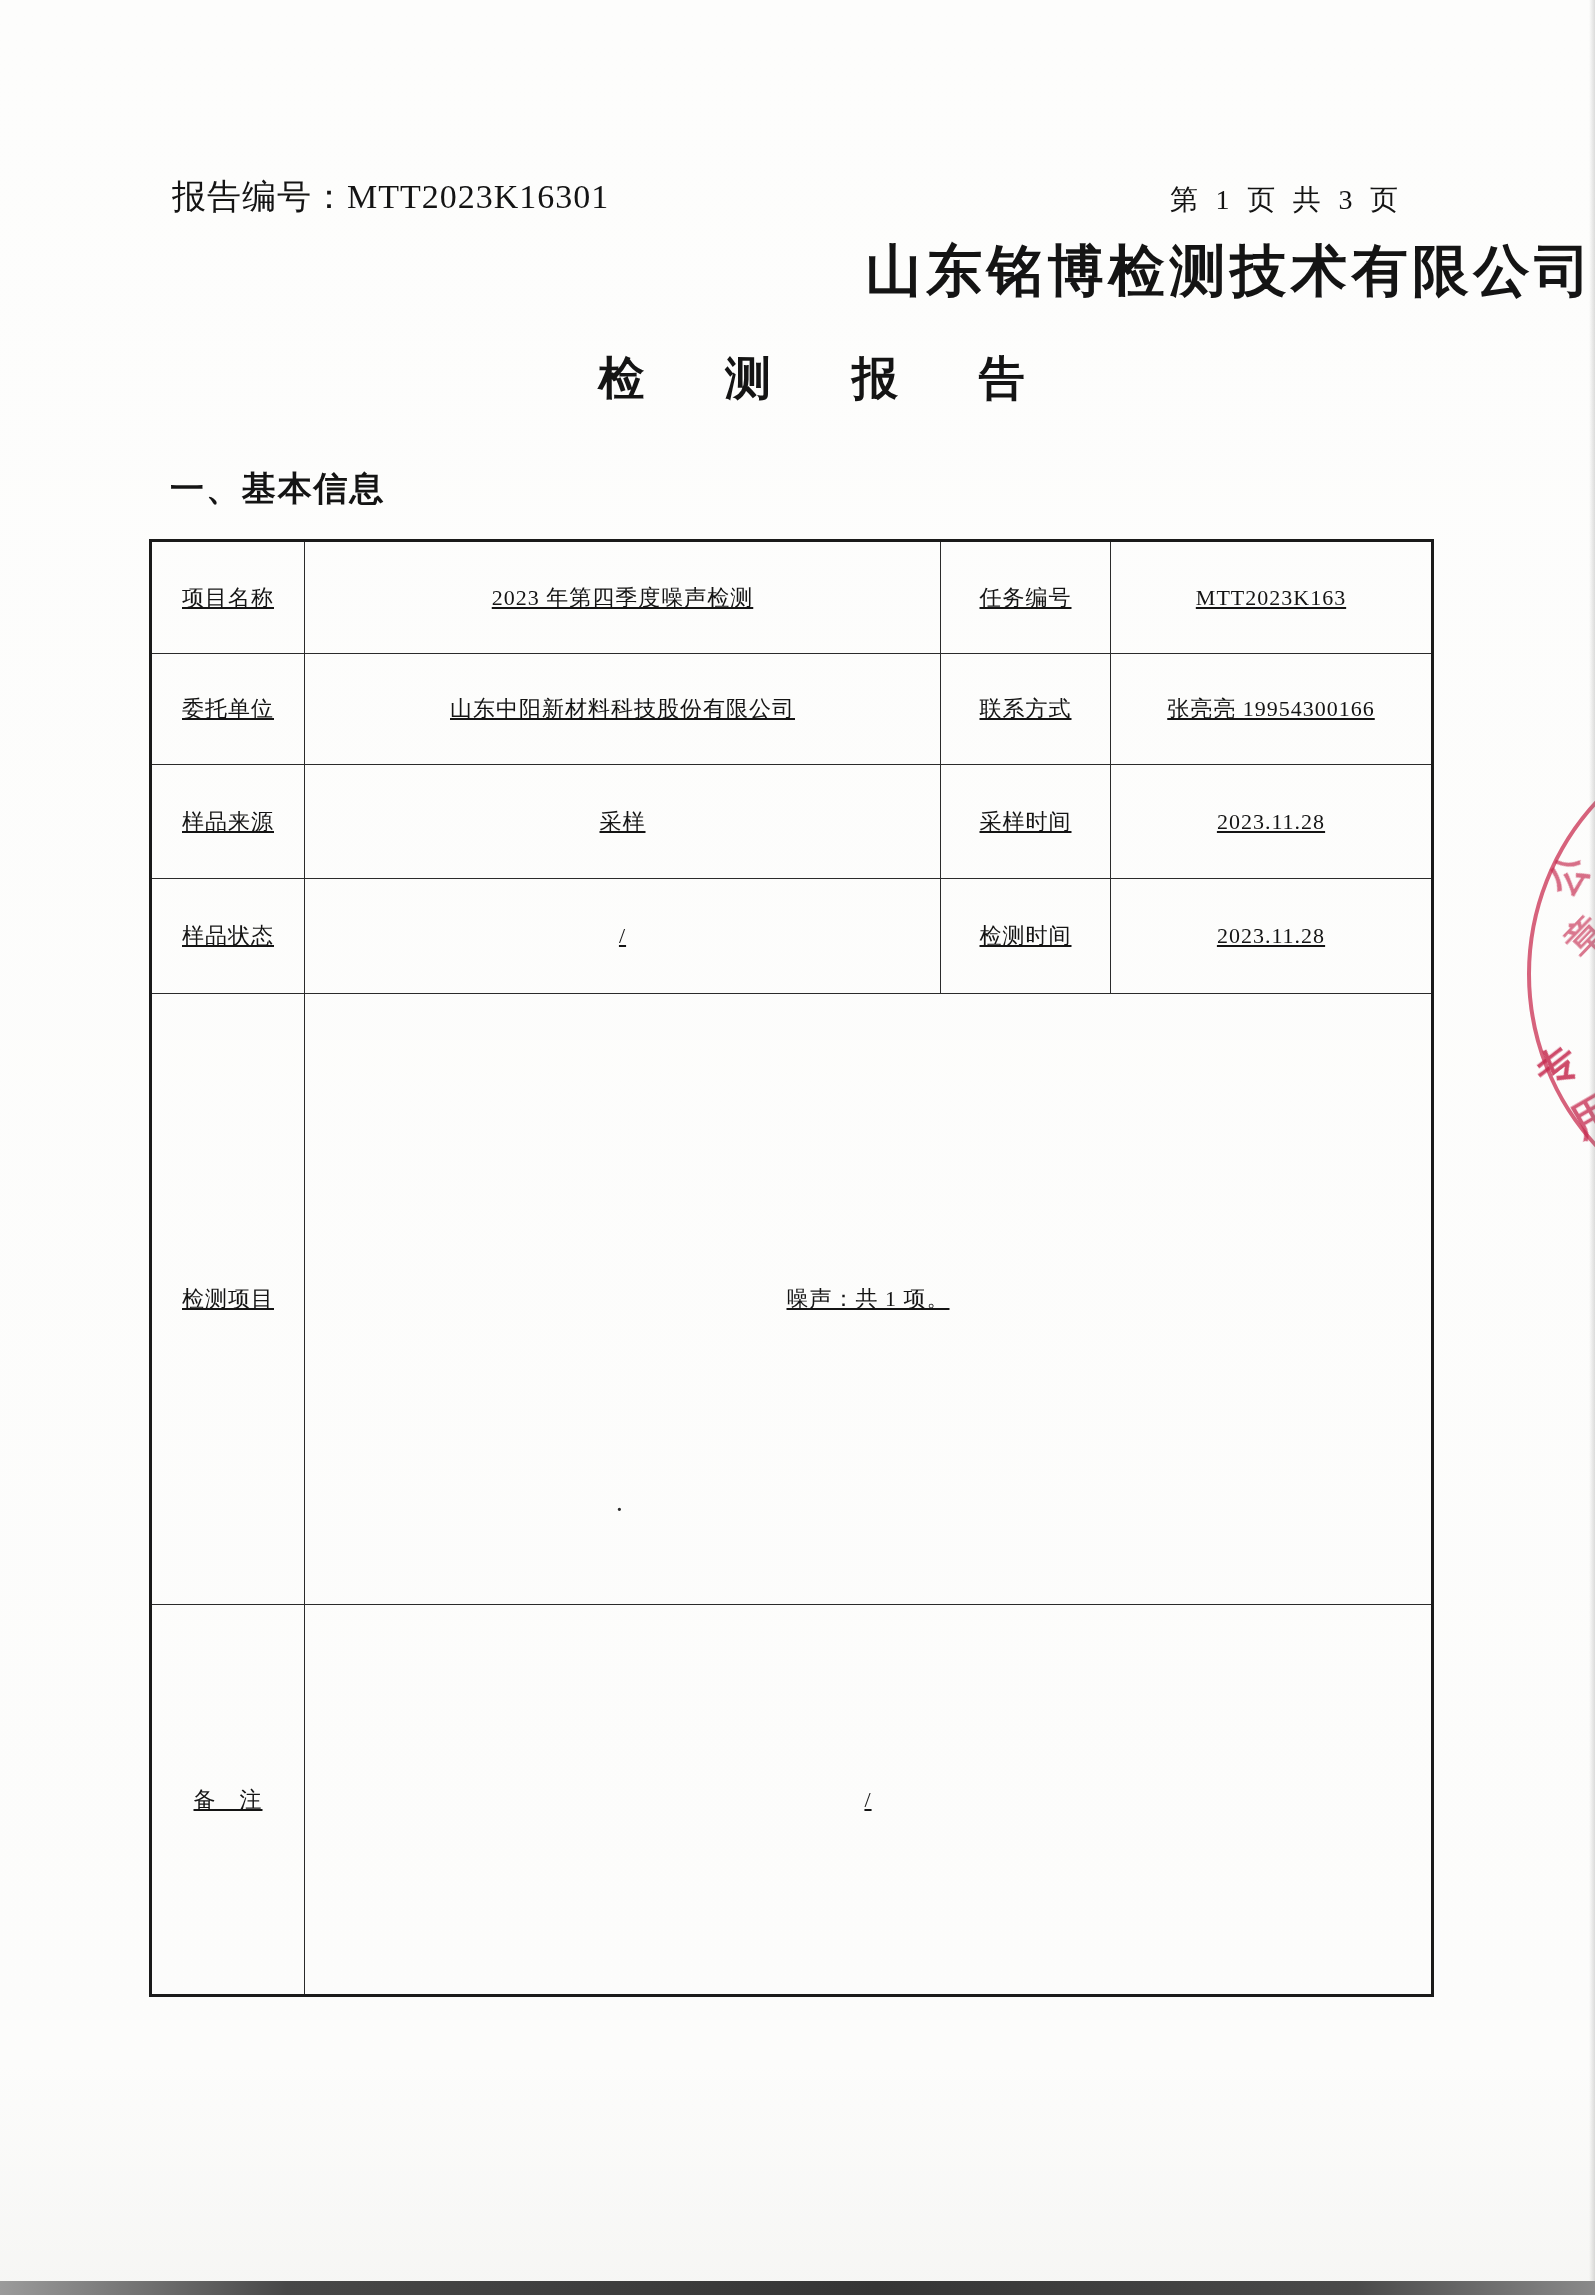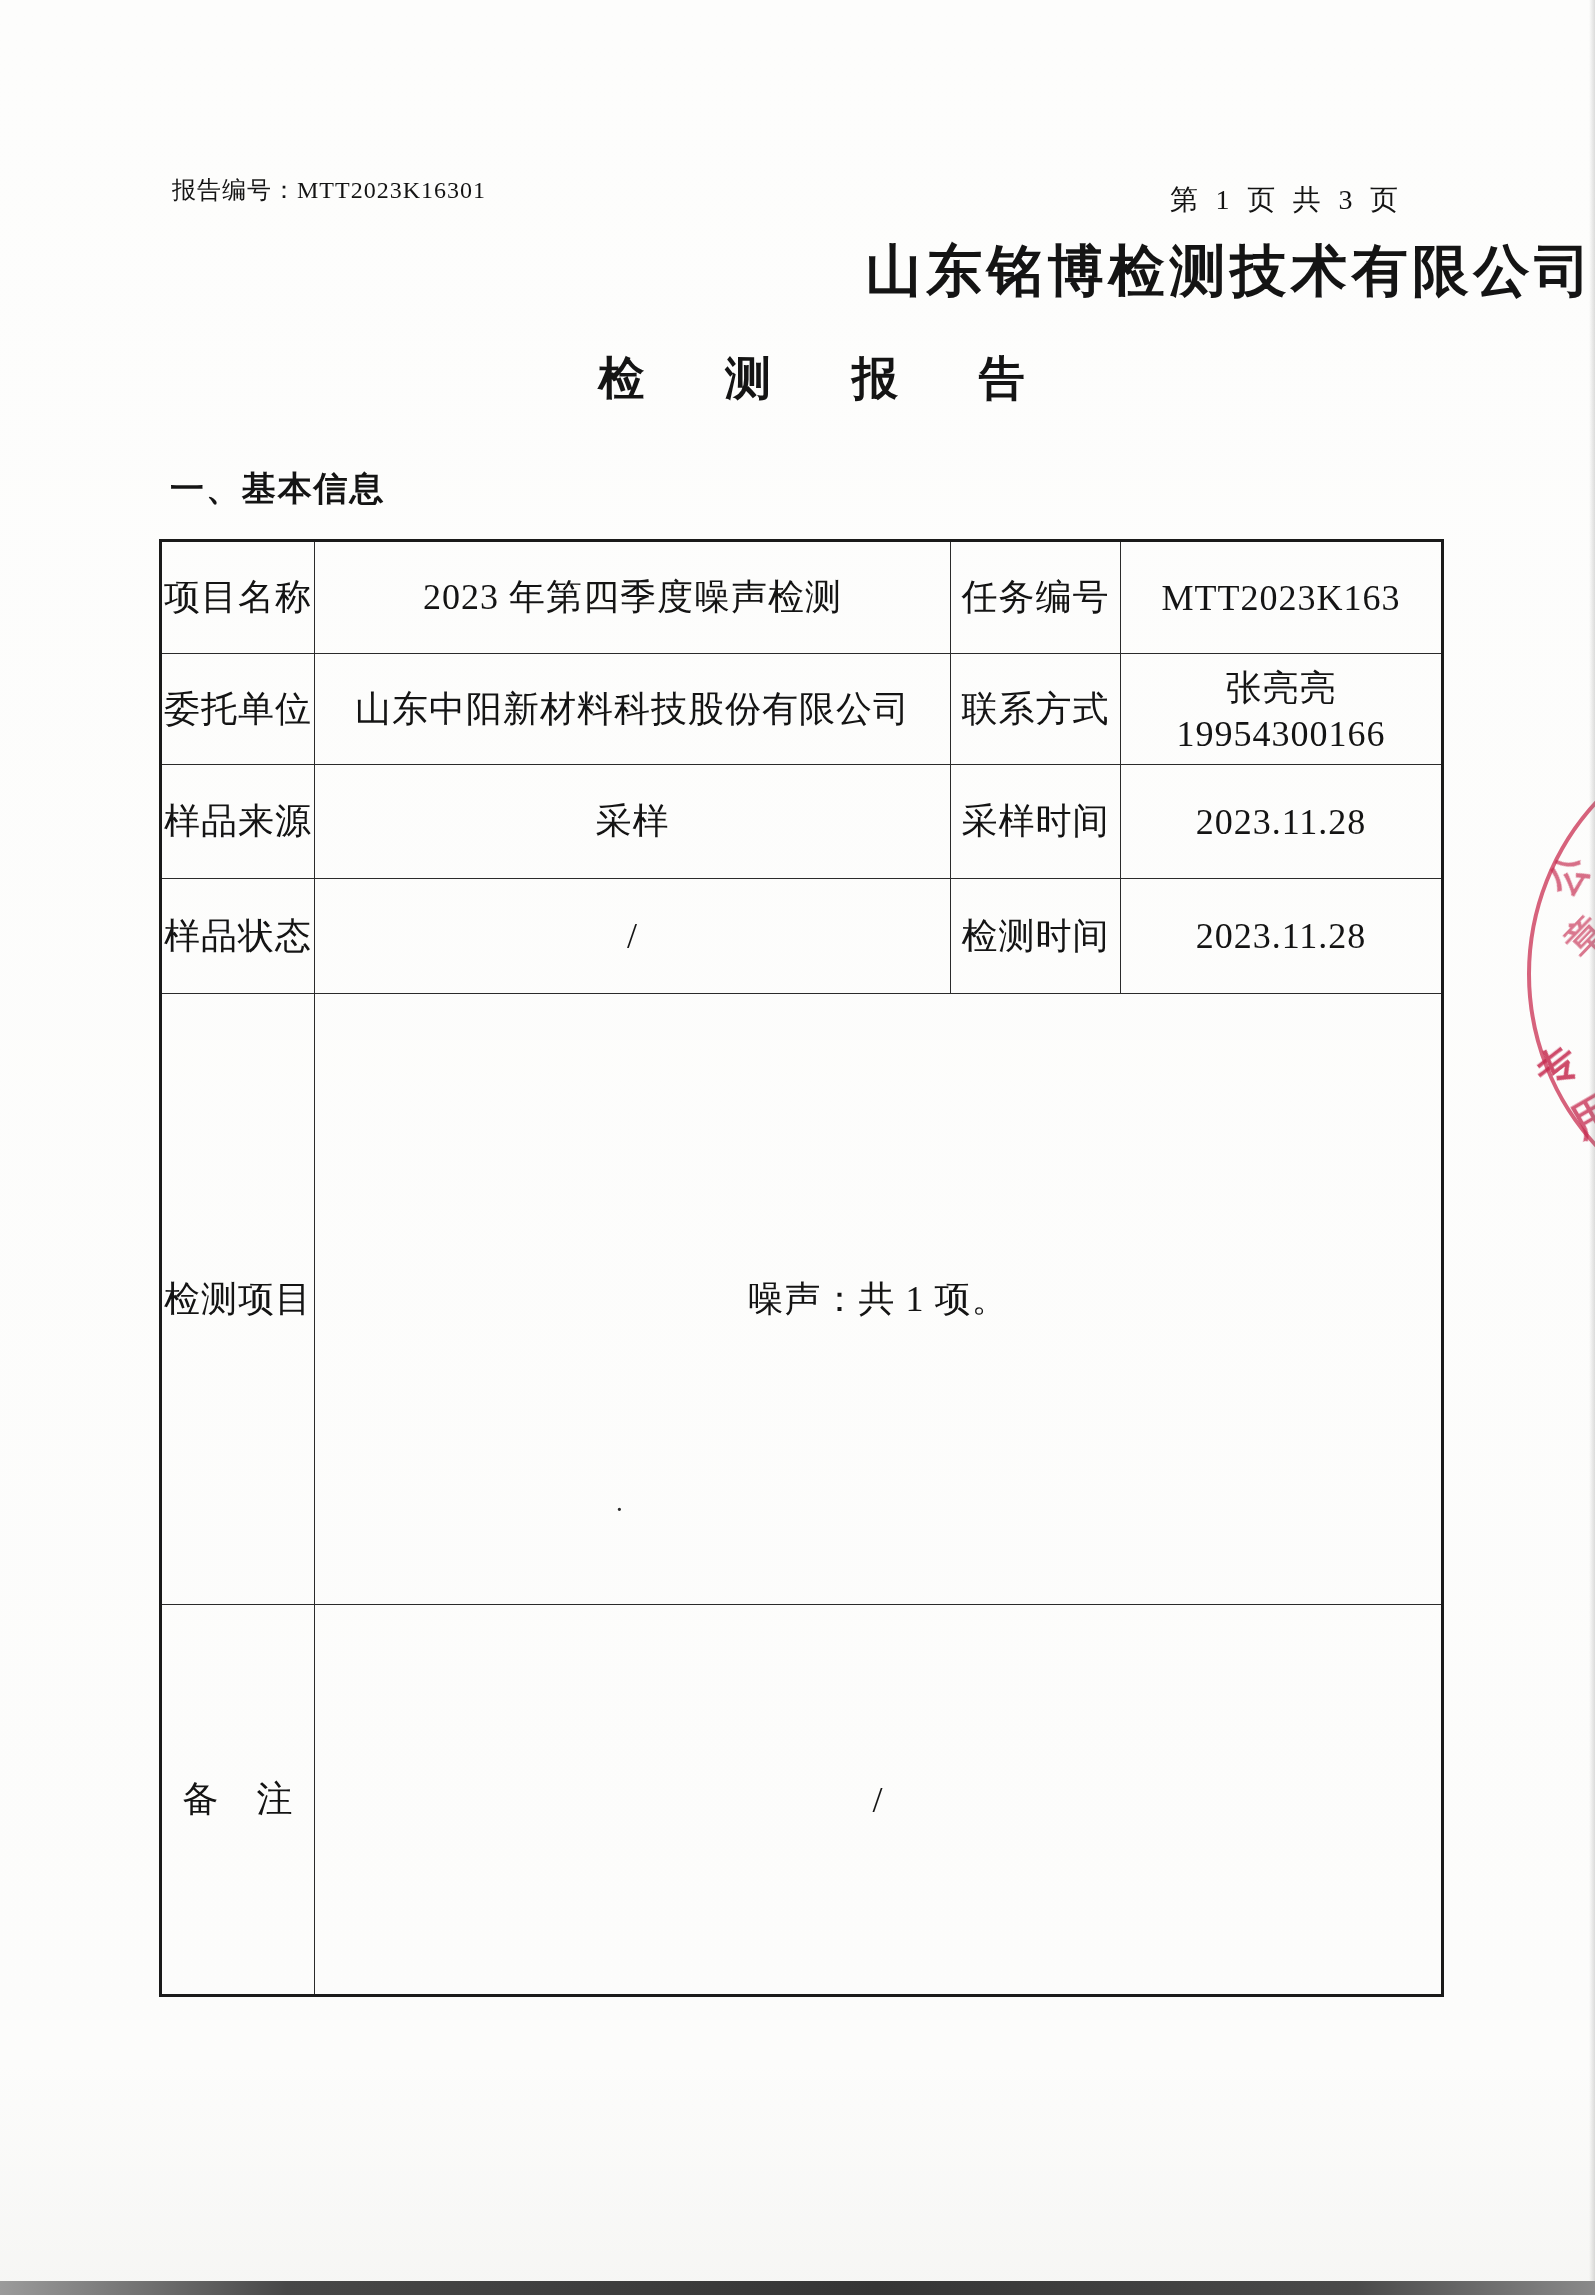--- a/index.html
+++ b/index.html
@@ -6,44 +6,45 @@
   .page{
     position:relative;
     width:1595px;height:2295px;
     margin:0 auto;
     background:linear-gradient(180deg,#fdfdfc 0%,#fcfcfb 90%,#f6f6f4 100%);
     overflow:hidden;
     font-family:"Liberation Serif","DejaVu Serif",serif;
     color:#141414;
   }
   
-  .report-no{position:absolute;left:172px;top:174px;font-size:24px;letter-spacing:1px;}
+  .report-no{position:absolute;left:172px;top:174px;font-size:34px;letter-spacing:1px;}
   .page-indicator{position:absolute;left:1170px;top:181px;font-size:28px;word-spacing:6.8px;letter-spacing:1.9px;}
   
   .company-title{
     position:absolute;top:234px;left:0;width:100%;text-align:right;
     font-family:"Liberation Sans","DejaVu Sans",sans-serif;
     font-weight:bold;font-size:56px;letter-spacing:4.8px;
   }
   .doc-title{
     position:absolute;top:348px;left:0;width:100%;text-align:center;
     font-family:"Liberation Sans","DejaVu Sans",sans-serif;
     font-weight:bold;font-size:46px;letter-spacing:17.4px;text-indent:17.4px;padding-left:14px;
   }
   .section-title{
     position:absolute;left:170px;top:466px;
     font-family:"Liberation Sans","DejaVu Sans",sans-serif;
     font-weight:bold;font-size:34px;letter-spacing:1.9px;
   }
   
   .info-table{
-    position:absolute;left:159px;top:539px;
+    position:absolute;left:149px;top:539px;
     width:1281px;border-collapse:collapse;table-layout:fixed;
     border:3.9px solid #1a1a1a;
-    font-size:36px;
+    font-size:22px;
+    text-decoration:underline;
   }
   .info-table td{
     border:1.9px solid #2b2b2b;
     text-align:center;vertical-align:middle;
     padding:0;overflow:hidden;
     letter-spacing:1px;
   }
   .col1{width:154px;} .col2{width:636px;} .col3{width:170px;} .col4{width:322px;}
   .r-s1{height:113px;} .r-s2{height:111px;} .r-s3{height:114px;} .r-s4{height:115px;}
   .r-addr{height:111px;} .r-items{height:611px;} .r-note{height:391px;}

